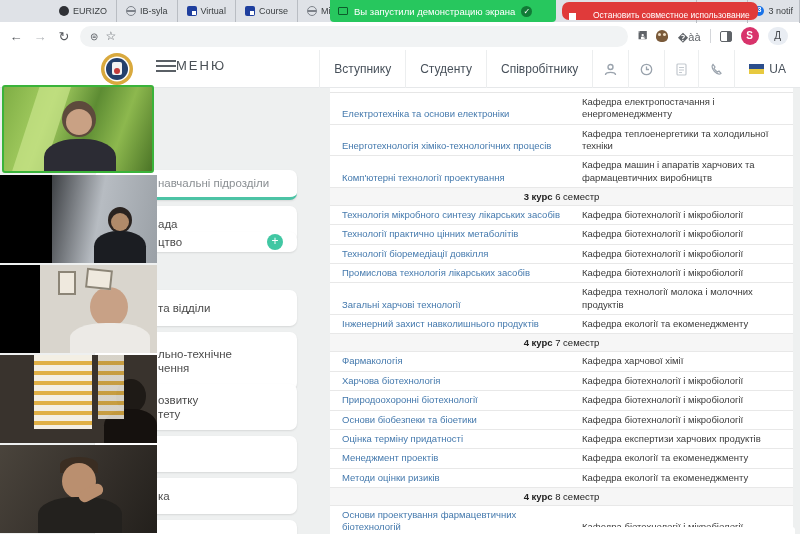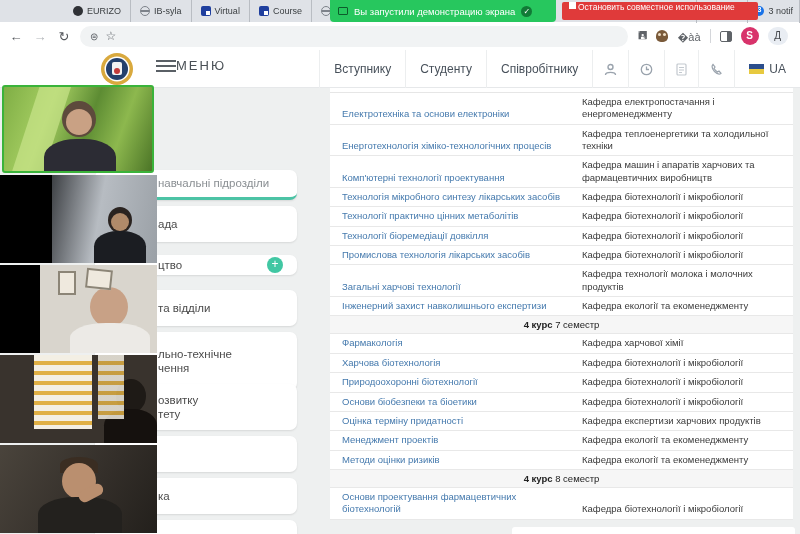--- a/index.html
+++ b/index.html
@@ -1,39 +1,39 @@
 <!DOCTYPE html>
 <html><head>
 <meta charset="utf-8">
 <style>
   * { margin:0; padding:0; box-sizing:border-box; }
   html,body { width:800px; height:534px; overflow:hidden; }
   body { font-family:"Liberation Sans", sans-serif; background:#eef0f0; position:relative; }
 
   
   .tabstrip { position:absolute; left:0; top:0; width:800px; height:22px; background:#dfe2e7; display:flex; align-items:center; }
-  .tabs-left { display:flex; align-items:center; height:100%; padding-left:64px; }
+  .tabs-left { display:flex; align-items:center; height:100%; padding-left:50px; }
   .tab { display:flex; align-items:center; gap:4px; height:100%; padding:0 9px; max-width:74px; overflow:hidden; white-space:nowrap; font-size:9px; color:#3c4043; border-right:1px solid #b9bdc3; }
   .fav { width:10px; height:10px; flex:0 0 10px; border-radius:2px; position:relative; }
   .fav.dark-circle { background:#2f3136; border-radius:50%; }
   .fav.globe { border-radius:50%; border:1.5px solid #7d828a; background:transparent; }
   .fav.globe::after { content:""; position:absolute; left:0; right:0; top:3px; height:1.5px; background:#7d828a; }
   .fav.blue-app { background:#1f3f9e; }
   .fav.blue-app::after { content:""; position:absolute; right:1px; bottom:1px; width:4px; height:4px; background:#fff; }
   .fav.person { background:#8a6546; border-radius:50% 50% 3px 3px; }
   .fav.green-doc { background:#2fa05a; }
   .fav.green-doc::after { content:"✓"; position:absolute; left:1.5px; top:-1px; color:#fff; font-size:8px; }
   .fav.badge-3 { background:#1a73e8; border-radius:50%; }
   .fav.badge-3::before { content:"3"; position:absolute; left:3px; top:0px; color:#fff; font-size:7px; font-weight:bold; }
 
   .share-banner { position:absolute; left:330px; top:0; width:226px; height:22px; background:#27c75e; border-radius:0 0 4px 4px; display:flex; align-items:center; gap:6px; padding:0 8px; z-index:5; }
   .share-banner .scr-icon { width:10px; height:8px; border:1.5px solid #0d5c2b; border-radius:1px; }
   .share-banner .txt { color:#fff; font-size:9.5px; white-space:nowrap; }
   .share-banner .chk { width:11px; height:11px; border-radius:50%; background:#117a36; color:#fff; font-size:8px; line-height:11px; text-align:center; flex:0 0 11px; }
-  .stop-btn { position:absolute; left:562px; top:2px; width:196px; height:18px; background:#e03a3a; border-radius:2px; display:flex; align-items:flex-start; gap:2px; padding:0 7px; z-index:5; }
+  .stop-btn { position:absolute; left:562px; top:2px; width:196px; height:18px; background:#e03a3a; border-radius:7px; display:flex; align-items:flex-end; gap:17px; padding:0 7px; z-index:5; }
   .stop-btn .sq { width:7px; height:7px; background:#fff; flex:0 0 7px; }
   .stop-btn .txt { color:#fff; font-size:8.5px; white-space:nowrap; overflow:hidden; }
   .tabs-right { position:absolute; right:0; top:0; height:22px; display:flex; align-items:center; z-index:1; }
   .tabs-right .tab { max-width:58px; padding:12px 6px; }
 
   
   .addrbar { position:absolute; left:0; top:22px; width:800px; height:28px; background:#ffffff; display:flex; align-items:center; padding:0 8px; gap:8px; }
   .nav-ico { font-size:13px; color:#54575c; width:16px; text-align:center; }
   .nav-ico.dis { color:#b3b6ba; }
   .omnibox { height:21px; flex:0 0 548px; background:#f1f3f4; border-radius:11px; display:flex; align-items:center; gap:7px; padding:0 10px; }
@@ -258,21 +258,21 @@
     <div class="scard active" style="top: 85px; height: 30px;">
       <span class="lbl"><span>навчальні підрозділи</span></span>
 
     </div>
 
     <div class="scard" style="top: 121px; height: 36px;">
       <span class="lbl"><span>ада</span></span>
 
     </div>
 
-    <div class="scard" style="top: 170px; height: 20px;">
+    <div class="scard" style="top: 147px; height: 20px;">
       <span class="lbl"><span>цтво</span></span>
       <span class="plus show">+</span>
     </div>
 
     <div class="scard" style="top: 205px; height: 36px;">
       <span class="lbl"><span>та відділи</span></span>
 
     </div>
 
     <div class="scard" style="top: 247px; height: 58px;">
@@ -323,20 +323,24 @@
       </div>
 
       <div class="trow">
         <span class="cname">
           <a href="#">Комп'ютерні технології проектування</a>
         </span>
         <span class="cdept">Кафедра машин і апаратів харчових та фармацевтичних виробництв</span>
 
       </div>
 
+      <div class="trow section-row">
+
+        <span class="csec"><b>3 курс</b><span> 6 семестр</span></span>
+      </div>
 
       <div class="trow">
         <span class="cname">
           <a href="#">Технологія мікробного синтезу лікарських засобів</a>
         </span>
         <span class="cdept">Кафедра біотехнології і мікробіології</span>
 
       </div>
 
       <div class="trow">
@@ -366,21 +370,21 @@
       <div class="trow">
         <span class="cname">
           <a href="#">Загальні харчові технології</a>
         </span>
         <span class="cdept">Кафедра технології молока і молочних продуктів</span>
 
       </div>
 
       <div class="trow">
         <span class="cname">
-          <a href="#">Інженерний захист навколишнього експертизи</a>
+          <a href="#">Інженерний захист навколишнього продуктів</a>
         </span>
         <span class="cdept">Кафедра екології та екоменеджменту</span>
 
       </div>
 
       <div class="trow section-row">
 
         <span class="csec"><b>4 курс</b><span> 7 семестр</span></span>
       </div>
 

